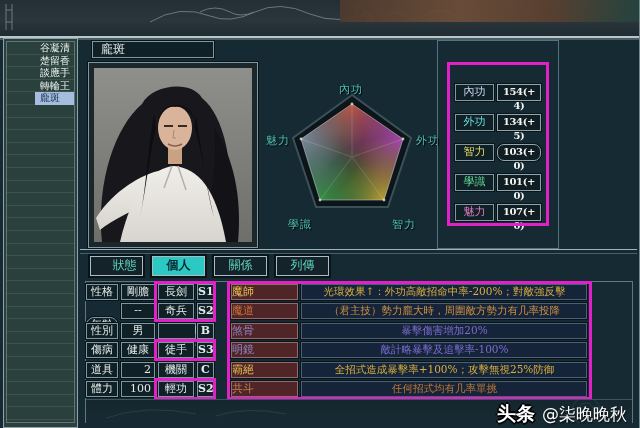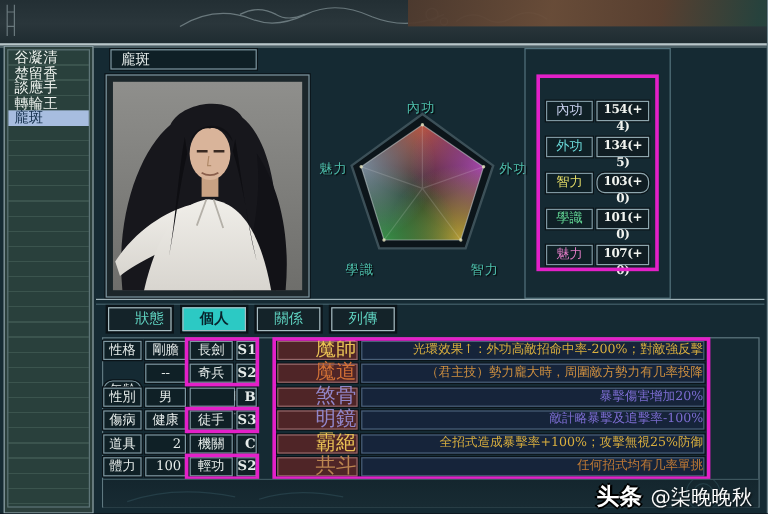--- a/index.html
+++ b/index.html
@@ -14,34 +14,34 @@
   .header .brown{position:absolute;left:340px;top:0;width:300px;height:22px;
     background:linear-gradient(100deg,#4e3a2e,#6b4d38 40%,#5a4030 70%,#27433d 97%);opacity:.95;}
   .title{position:absolute;left:38px;top:8px;font-size:17px;letter-spacing:9px;
     color:#e3e9e6;text-shadow:1px 1px 2px #000;}
   
   .sidebar{left:3px;top:38px;width:75px;height:390px;background:#2b3f3c;
     border:1px solid #8fa3ab;box-sizing:border-box;}
   .sidebar-inner{position:absolute;left:2px;top:2px;right:2px;bottom:4px;
     border:1px solid #5e7678;background:
       repeating-linear-gradient(to bottom,#29403c 0px,#29403c 11.6px,#3b544e 11.6px,#3b544e 12.6px);}
-  .srow{position:relative;height:12.6px;line-height:12.5px;font-size:12px;
-    padding-left:5px;color:#eef2ee;cursor:pointer;}
+  .srow{position:relative;height:12.6px;line-height:12.5px;font-size:10px;
+    padding-left:5px;color:#eef2ee;cursor:pointer;margin-left:28px;}
   .srow.selected{background:#a7bddf;color:#14304c;}
   
   .abox{position:absolute;background:#0f2026;border:1px solid #7e97a1;
     box-shadow:0 0 0 1px #0a1318;box-sizing:border-box;
     font-size:11px;line-height:13px;text-align:center;height:16px;}
   .abox.num{text-align:right;padding-right:3px;}
   .descbox{position:absolute;background:#16243a;border:1px solid #4a5f78;
     box-shadow:0 0 0 1px #0a1318;box-sizing:border-box;height:16px;
-    font-size:10.5px;line-height:13px;text-align:right;padding-left:1px;white-space:nowrap;overflow:hidden;}
+    font-size:10.5px;line-height:13px;text-align:center;padding-left:1px;white-space:nowrap;overflow:hidden;}
   .namebox{position:absolute;background:#4f2527;border:1px solid #95686a;
     box-shadow:0 0 0 1px #0a1318;box-sizing:border-box;height:16px;
-    font-size:17px;line-height:13px;text-align:right;}
+    font-size:11px;line-height:13px;text-align:left;}
   
   .tab{position:absolute;top:256px;height:20px;width:53px;background:#142329;
     border:1px solid #a8bcc2;box-shadow:0 0 0 2px #0a1318;box-sizing:border-box;
     font-size:12px;line-height:17px;text-align:center;color:#5fd2c0;cursor:pointer;}
   .tab.active{background:#2cc9c4;color:#07242c;font-weight:bold;}
   
   .stats-frame{left:437px;top:40px;width:122px;height:209px;border:1px solid #54737e;box-sizing:border-box;}
   .statlabel{position:absolute;left:455px;width:39px;height:17px;background:#0f2026;
     border:1px solid #7e97a1;box-shadow:0 0 0 1px #0a1318;box-sizing:border-box;
     font-size:11px;line-height:14px;text-align:center;}
@@ -55,21 +55,21 @@
   .divider1{left:80px;top:249px;width:557px;height:1px;background:#9fb2b8;}
   .divider2{left:80px;top:253px;width:557px;height:1px;background:#44606a;}
   .bottombox{left:85px;top:281px;width:548px;height:142px;border:1px solid #5f7880;box-sizing:border-box;}
   .bottomstrip{left:86px;top:399px;width:546px;height:23px;
     background:linear-gradient(to bottom,#14262e,#182b33);border-top:1px solid #3d565e;}
   .watermark{right:12px;top:401px;font-family:"DejaVu Sans","Liberation Sans",sans-serif;
     display:flex;align-items:center;gap:7px;}
   .wm-brand{font-size:19px;font-weight:900;color:#ffffff;
     text-shadow:-2px 0 0 #000,2px 0 0 #000,0 -2px 0 #000,0 2px 0 #000,1px 1px 0 #000;}
   .wm-author{font-size:17px;color:#fbfbfb;text-shadow:1px 1px 2px rgba(0,0,0,.8);}
-  .grade{font-weight:bold;text-align:right;}
+  .grade{font-weight:bold;}
 </style>
 </head>
 <body>
 
 <div id="stage">
 
   <div class="abs header">
     <svg width="640" height="34" style="position:absolute;left:0;top:0">
       <g fill="none" stroke="#9fb0b4" stroke-width="1" opacity="0.55">
         <path d="M6,4 v26 M12,4 v26 M6,10 h6 M6,22 h6"></path>

